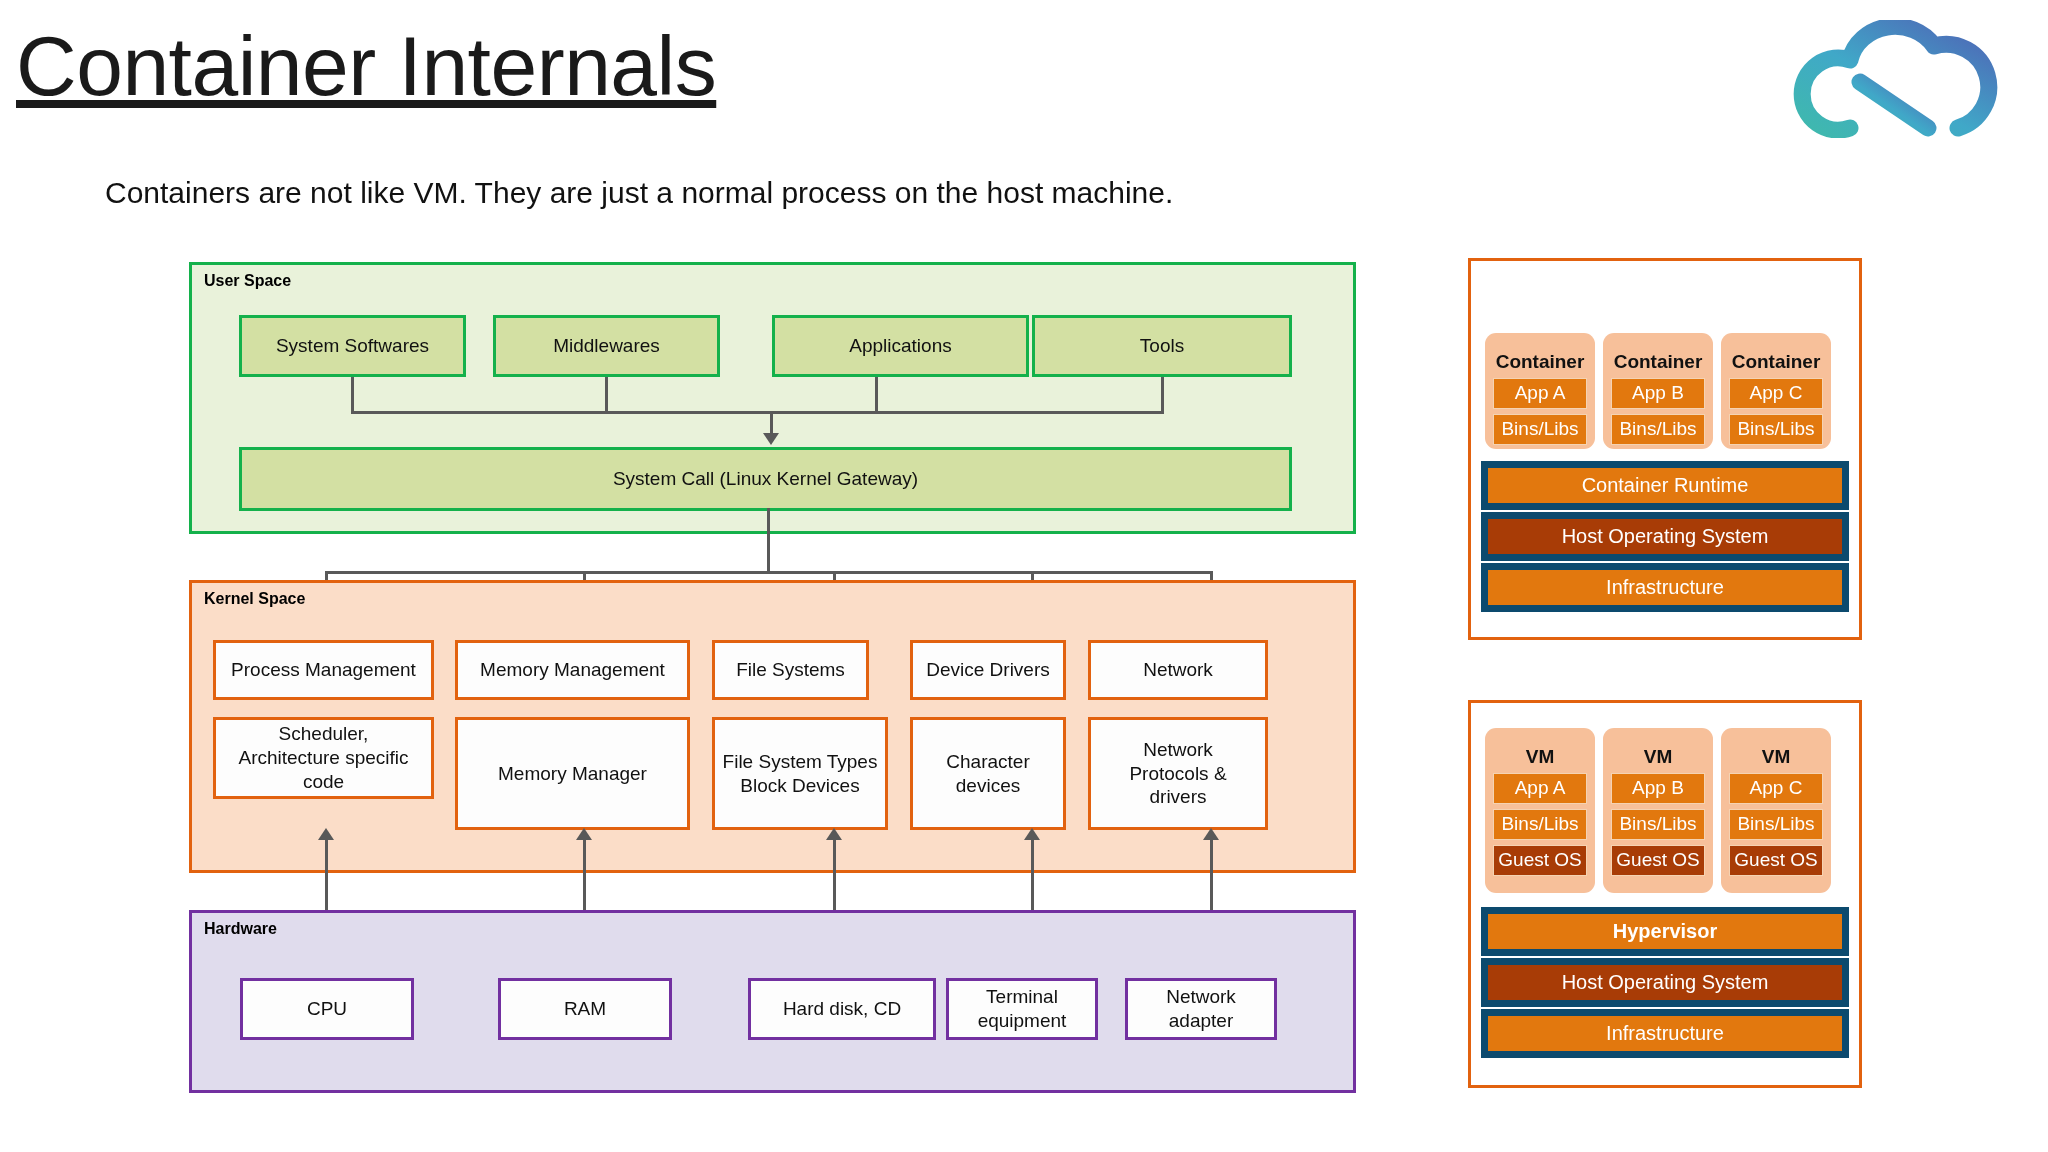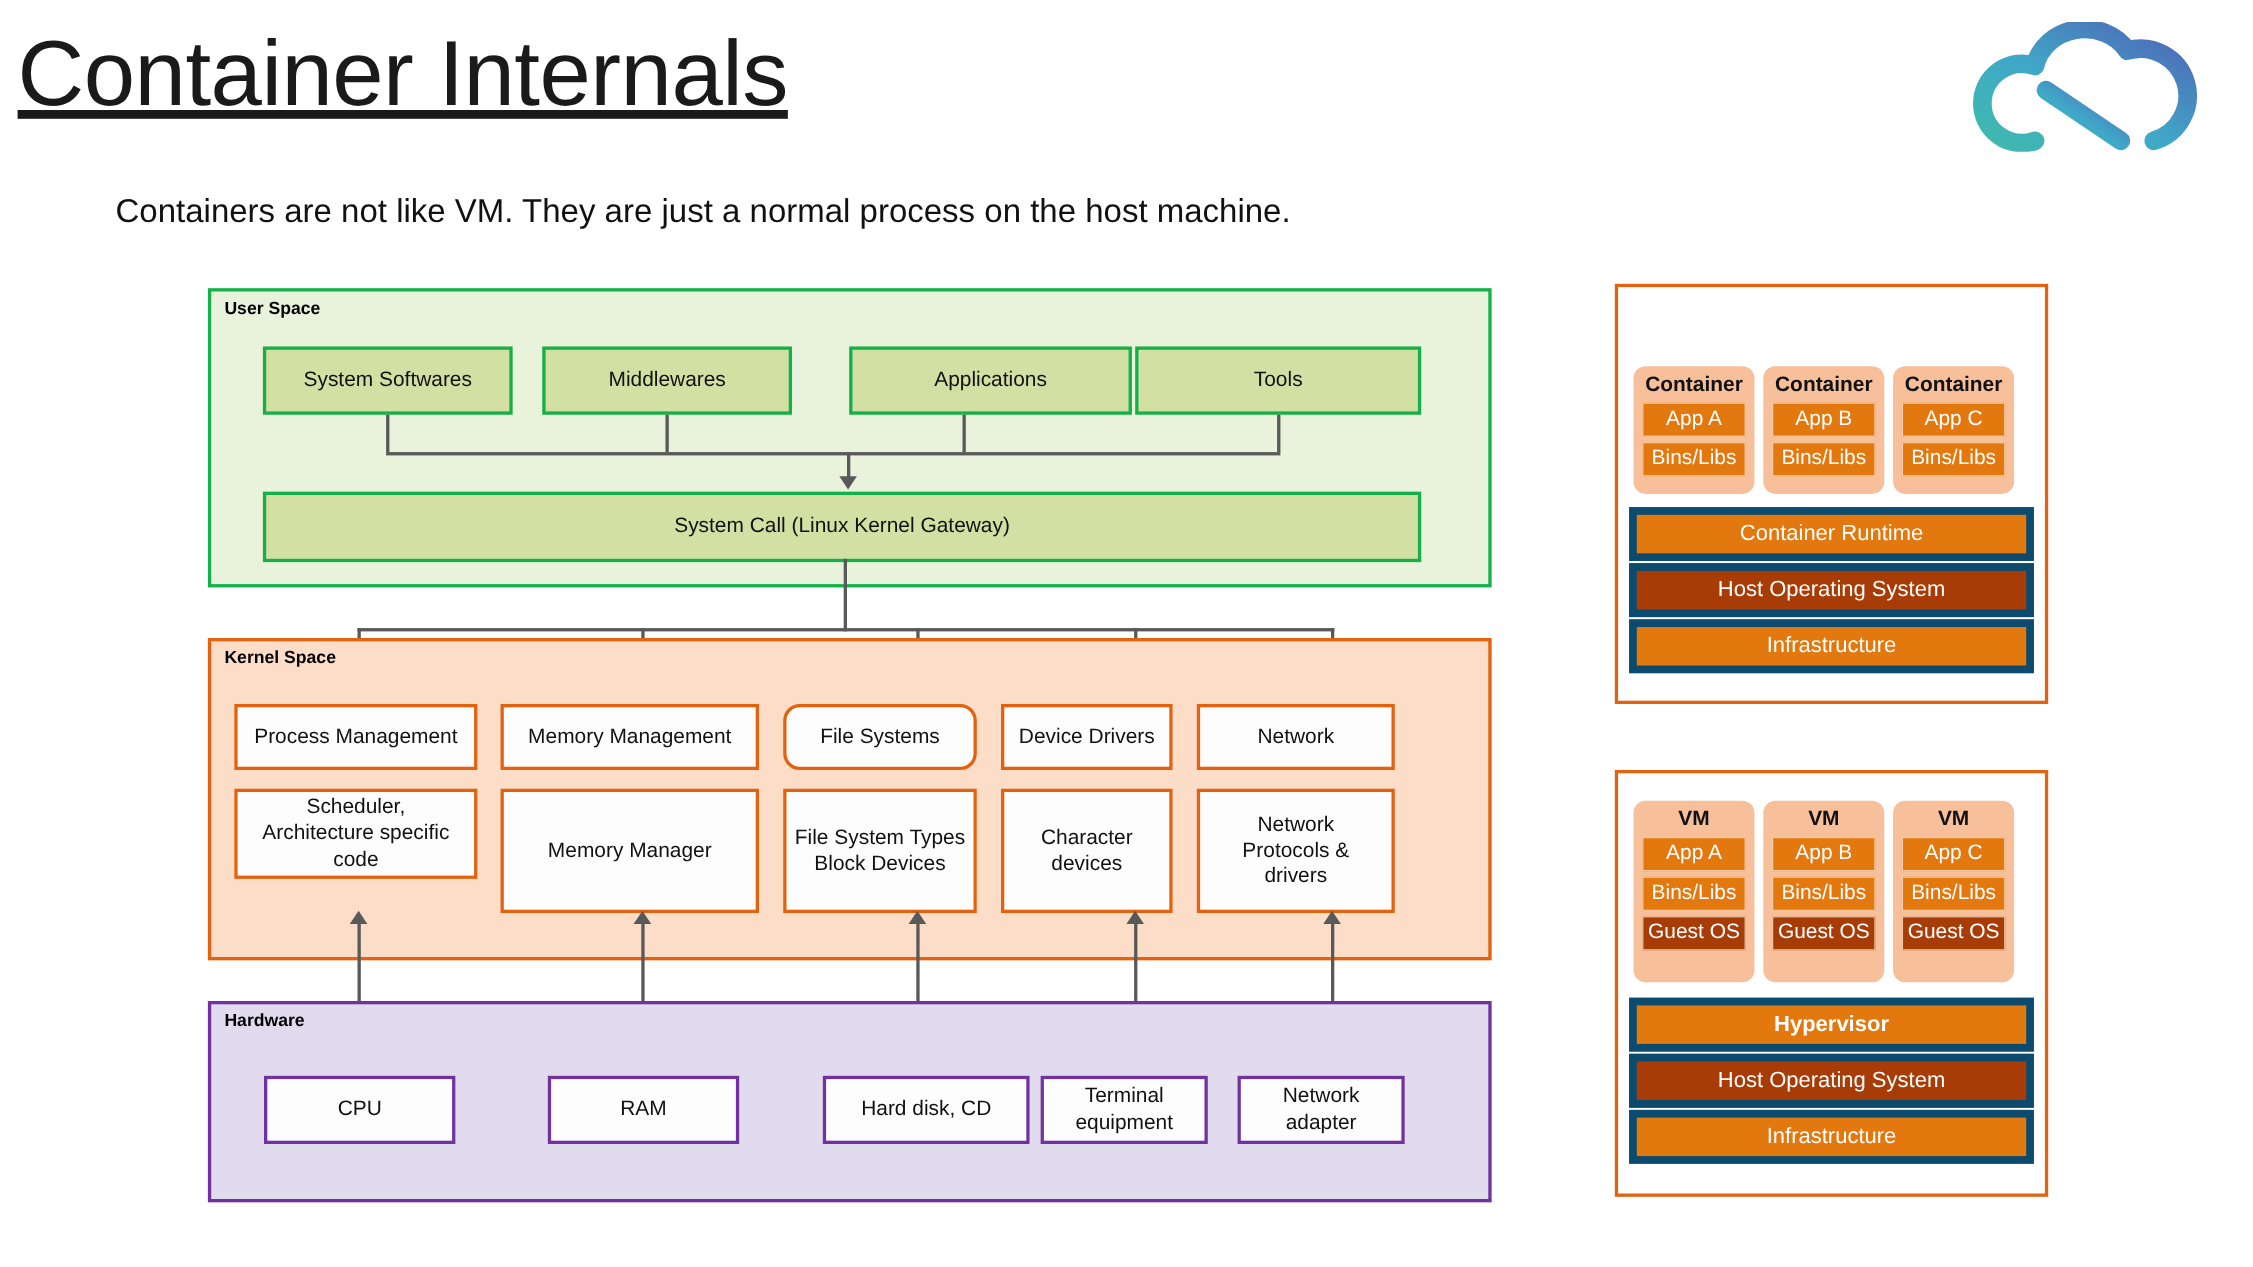--- a/index.html
+++ b/index.html
@@ -67,21 +67,21 @@
   
   .stack {
     position: absolute; background: #ffffff; border: 3px solid #e2620f;
   }
   #container-stack { left: 1468px; top: 258px; width: 394px; height: 382px; }
   #vm-stack        { left: 1468px; top: 700px; width: 394px; height: 388px; }
 
   .pod {
     position: absolute; background: #f7c09a; border-radius: 11px;
     display: flex; flex-direction: column; align-items: center;
-    padding-top: 6px;
+    padding-top: 18px;
   }
   .pod-title { font-size: 19px; font-weight: bold; color: #111; line-height: 1.15; }
   .chip {
     width: 86%; margin-top: 5px; text-align: center;
     font-size: 19px; color: #ffffff; padding: 3px 0 4px;
     background: #e2780e; border: 1px solid #f5d3b2;
   }
   .chip.dark { background: #a83c06; }
   .layer {
     position: absolute; left: 10px; width: 368px;
@@ -149,21 +149,21 @@
   <div class="arrow-down" style="left:576px;  top:623px;"></div>
   <div class="arrow-down" style="left:826px;  top:623px;"></div>
   <div class="arrow-down" style="left:1024px; top:623px;"></div>
   <div class="arrow-down" style="left:1203px; top:623px;"></div>
 
   <div class="panel" id="kernelspace">
     <div class="panel-label">Kernel Space</div>
 
     <div class="box kernel" style="left:21px;  top:57px; width:221px; height:60px;">Process Management</div>
     <div class="box kernel" style="left:263px; top:57px; width:235px; height:60px;">Memory Management</div>
-    <div class="box kernel" style="left:520px; top:57px; width:176px; height:60px;border-radius:15px;">File Systems</div>
+    <div class="box kernel" style="left:520px; top:57px; width:157px; height:60px;">File Systems</div>
     <div class="box kernel" style="left:718px; top:57px; width:156px; height:60px;">Device Drivers</div>
     <div class="box kernel" style="left:896px; top:57px; width:180px; height:60px;">Network</div>
 
     <div class="box kernel" style="left:21px;  top:134px; width:221px; height:82px; white-space:pre-line;text-align:center;">Scheduler,
 Architecture specific
 code</div>
     <div class="box kernel" style="left:263px; top:134px; width:235px; height:113px; white-space:pre-line;">Memory Manager</div>
     <div class="box kernel" style="left:718px; top:134px; width:156px; height:113px; white-space:pre-line;">Character
 devices</div>
     <div class="box kernel" style="left:520px; top:134px; width:176px; height:113px; white-space:pre-line;">File System Types

